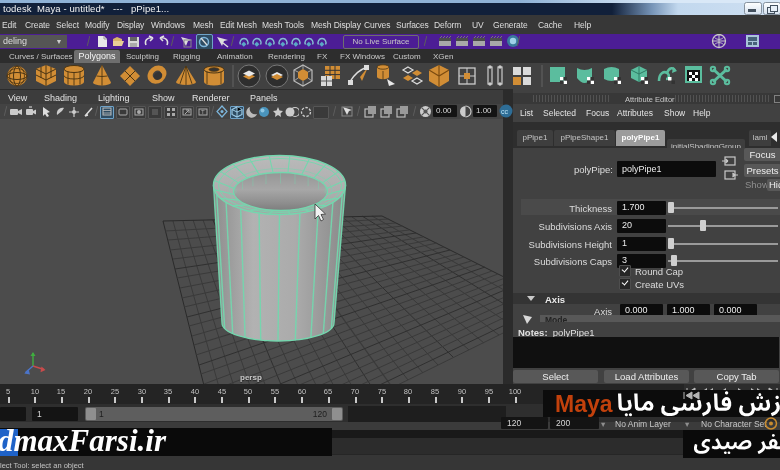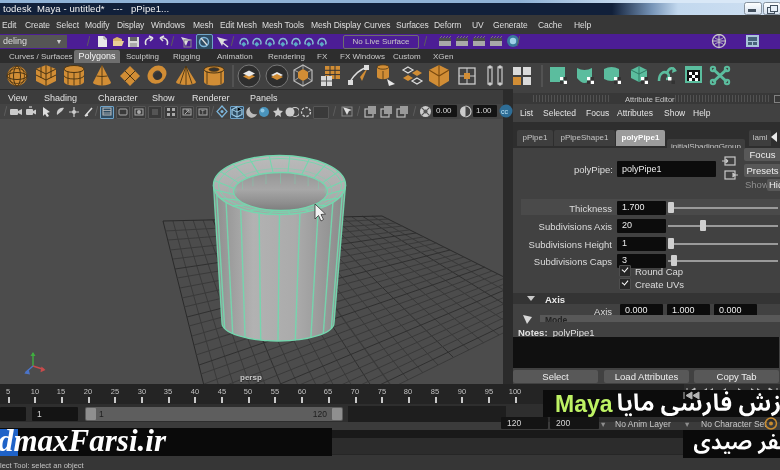--- a/index.html
+++ b/index.html
@@ -350,21 +350,21 @@
         <circle cx="18" cy="5" r="2.2" fill="none" stroke-width="2"></circle>
         <circle cx="4" cy="18" r="2.2" fill="none" stroke-width="2"></circle>
       </g>
       <line x1="233" y1="2" x2="233" y2="24" stroke="#585858" stroke-width="1.5"></line>
       <line x1="542" y1="2" x2="542" y2="24" stroke="#585858" stroke-width="1.5"></line>
     </svg>
   </div>
 <div class="abs" id="vpmenu">
 <span class="vm" style="left:8px">View</span>
     <span class="vm" style="left:44px">Shading</span>
-<span class="vm" style="left:98px">Character</span>
+<span class="vm" style="left:98px">Lighting</span>
     <span class="vm" style="left:152px">Show</span>
 <span class="vm" style="left:192px">Renderer</span>
     <span class="vm" style="left:250px">Panels</span>
 </div>
 <div class="abs" id="vptool">
     <div class="sep" style="left:5px;top:2px"></div>
     <svg style="position:absolute;left:9px;top:1px" width="85" height="13">
       <rect x="1" y="4" width="8" height="6" rx="1" fill="#ccc"></rect>
       <path d="M9 6 L13 4 L13 10 L9 8 Z" fill="#ccc"></path>
       <rect x="17" y="4" width="7" height="6" rx="1" fill="#ccc"></rect>
@@ -759,21 +759,21 @@
       <circle cx="7" cy="6.5" r="2" fill="#c98b2e"></circle>
     </svg>
 </div>
 <div class="abs" id="cmdrow">
     <div style="position:absolute;left:0;top:0;width:780px;height:8px;background:#191919"></div>
   </div>
 <div class="abs" id="statusbar">
 <div style="position:absolute;left:0;top:6px;font-size:7.5px;color:#c4c4c4">lect Tool: select an object</div>
 </div>
 <div class="abs" id="mayaband">
-<span style="position:absolute;left:12px;top:1px;font-size:23px;font-weight:bold;color:#bef264">Maya</span>
+<span style="position:absolute;left:12px;top:1px;font-size:23px;font-weight:bold;color:#c2410c">Maya</span>
 <svg style="position:absolute;left:75px;top:0" width="162" height="27" viewBox="0 0 162 27">
       <path d="M12.0 23.2 11.0 24.0 10.8 24.8 11.5 26.0 13.0 26.2 13.8 25.8 14.0 24.2 13.0 23.2ZM7.8 23.2 6.8 24.2 6.8 25.2 7.8 26.2 9.0 26.2 9.8 25.5 9.8 24.0 8.8 23.2ZM91.5 12.2 90.5 12.0 88.5 13.0 88.2 13.5 89.5 16.0 89.8 18.5 88.0 21.2 84.0 23.2 85.0 26.2 90.0 23.8 91.2 22.5 92.5 20.2 93.0 17.5 92.8 15.5ZM160.2 12.0 159.2 12.0 157.0 13.2 158.5 16.2 158.5 18.8 156.8 21.2 152.8 23.2 154.0 26.2 157.2 24.8 159.0 23.5 161.2 20.5 161.8 18.8 161.8 16.0ZM187.8 13.2 185.5 11.2 182.2 11.2 179.8 13.2 178.2 16.2 176.8 17.8 174.0 17.5 173.8 15.0 172.8 13.0 171.0 11.5 168.5 11.2 167.2 11.8 165.5 13.5 164.8 15.0 164.5 18.2 166.0 20.2 169.8 21.0 168.0 22.2 164.0 23.0 164.8 26.2 168.2 25.8 170.5 24.8 172.2 23.2 173.8 20.8 177.5 20.8 180.0 19.5 181.2 20.2 183.2 20.8 185.5 20.8 186.8 20.2 188.5 18.0 188.8 16.2ZM168.5 14.8 169.5 14.5 170.5 15.5 170.5 18.0 169.0 18.0 167.8 17.2 167.8 15.8ZM183.2 14.0 184.0 14.0 185.5 16.0 185.5 17.0 184.8 17.8 183.2 17.8 181.5 16.8 182.0 15.2ZM82.8 11.5 82.0 9.8 79.0 10.5 80.2 15.0 80.2 16.5 79.0 17.8 77.0 17.8 75.8 17.0 76.0 13.2 73.0 13.0 72.5 16.2 71.0 17.8 69.2 17.8 68.0 16.8 68.5 13.8 65.5 13.0 65.0 15.8 64.5 16.8 63.2 17.8 60.5 17.8 55.2 16.2 54.5 19.2 57.0 20.2 57.5 21.2 57.0 22.0 56.0 22.5 53.8 23.0 50.2 23.0 48.0 22.2 46.5 20.5 46.5 18.0 47.2 16.2 44.2 15.5 43.2 18.5 43.5 22.2 44.0 23.2 46.5 25.2 49.5 26.0 53.8 26.0 56.2 25.5 59.0 24.2 60.5 22.5 60.5 21.0 64.8 20.5 66.5 19.2 67.5 20.2 68.8 20.8 72.0 20.8 73.2 20.2 74.2 19.2 75.2 20.2 76.5 20.8 80.5 20.5 82.5 19.0 83.2 17.5 83.5 15.5ZM150.8 9.5 147.5 10.5 148.8 14.2 148.8 16.8 147.5 17.8 145.5 17.8 144.5 17.0 144.8 13.2 141.8 12.8 141.2 16.0 140.8 17.0 139.8 17.8 138.2 17.8 136.8 16.5 135.8 12.8 132.5 13.5 133.5 16.8 133.8 19.8 133.2 21.2 131.8 22.8 130.2 23.2 127.5 23.2 125.8 22.5 124.5 20.8 124.5 18.0 125.2 16.2 123.0 15.2 122.2 15.5 121.2 18.8 121.2 21.5 121.8 23.0 123.5 25.0 126.8 26.2 130.5 26.2 134.0 25.0 135.8 23.2 137.0 20.0 138.2 20.8 140.8 20.8 142.0 20.2 143.0 19.2 144.0 20.2 145.5 20.8 148.2 20.8 149.8 20.2 151.0 19.2 152.0 17.0 152.0 14.2ZM143.0 6.2 142.2 7.0 142.2 8.2 143.0 9.0 144.2 9.0 145.0 8.2 145.0 7.0 144.2 6.2ZM139.2 6.2 138.5 7.0 138.5 8.2 139.2 9.0 140.5 9.0 141.2 8.2 141.2 7.0 140.5 6.2ZM158.5 5.8 157.5 6.8 157.5 8.0 158.5 9.0 159.8 9.0 160.8 8.0 160.8 6.8 159.8 5.8ZM191.5 5.0 191.8 20.8 195.0 20.8 194.5 5.0ZM96.0 3.5 96.5 16.8 97.2 19.2 98.0 20.0 100.0 20.8 108.0 20.8 110.8 19.8 112.2 18.2 113.2 15.5 113.2 12.2 112.0 8.8 110.2 7.2 107.8 7.0 105.8 8.0 104.2 10.0 103.8 11.5 103.8 14.0 104.2 15.0 106.2 16.2 109.8 16.5 108.8 17.5 101.2 17.8 100.2 17.2 99.8 16.0 99.2 3.5ZM108.2 10.0 109.2 10.2 110.0 11.5 110.0 13.0 109.5 13.2 107.8 13.2 107.0 12.5 107.0 11.2ZM16.2 3.5 17.0 18.2 18.2 20.0 20.2 20.8 24.2 20.8 26.8 19.5 28.8 20.5 32.2 20.8 33.5 20.2 34.8 19.0 35.5 16.2 35.2 14.8 34.5 13.2 32.8 11.5 31.2 11.0 29.8 11.0 28.0 11.8 26.5 13.2 25.0 16.2 23.5 17.8 21.5 17.8 20.5 17.2 20.0 16.0 19.5 3.5ZM30.0 14.0 30.8 14.0 32.2 16.0 32.2 17.0 31.5 17.8 30.0 17.8 28.2 16.8 28.8 15.2ZM0.0 3.5 0.5 16.8 1.2 19.2 2.0 20.0 4.0 20.8 9.0 20.8 12.0 19.8 13.2 18.2 13.8 15.8 12.5 9.8 9.2 10.5 10.5 14.8 10.2 17.0 8.8 17.8 5.2 17.8 4.2 17.2 3.8 16.0 3.2 3.5ZM141.2 3.2 140.5 4.0 140.5 5.2 141.2 6.0 142.5 6.0 143.2 5.2 143.2 4.0 142.5 3.2ZM108.0 1.2 107.0 2.2 107.0 3.5 108.0 4.5 109.2 4.5 110.2 3.5 110.2 2.2 109.2 1.2ZM188.8 1.5 189.8 2.2 190.8 1.5 191.8 1.5 193.5 2.5 195.2 2.5 196.8 1.5 196.0 0.2 195.0 0.8 193.8 0.8 192.0 0.0 190.5 0.0 189.5 0.5Z" fill="#fff" fill-rule="evenodd"></path>
     </svg>
 <svg style="position:absolute;left:139px;top:1px;opacity:.8" width="20" height="9">
       <path d="M2 1 L2 8 M10 1 L4 4.5 L10 8 Z M17 1 L11 4.5 L17 8 Z" stroke="#ddd" fill="#ddd" stroke-width="1"></path>
     </svg>
 </div>
 <div class="abs" id="dmaxband">
 <div style="position:absolute;left:0;top:1px;width:18px;height:27px;background:#1e62c8"></div>
 <span style="position:absolute;left:-2px;top:-5px;font-family:'Liberation Serif',serif;font-style:italic;font-weight:bold;font-size:31px;color:#fff">dmaxFarsi.ir</span>

